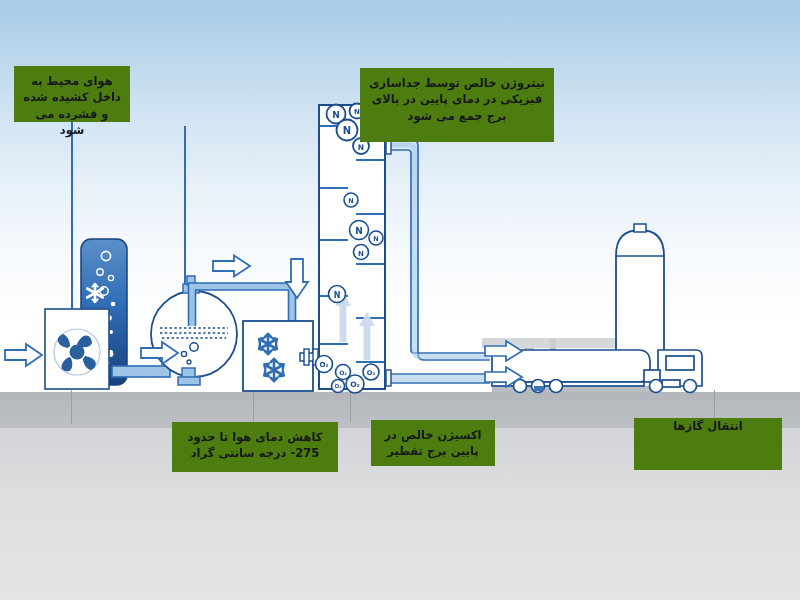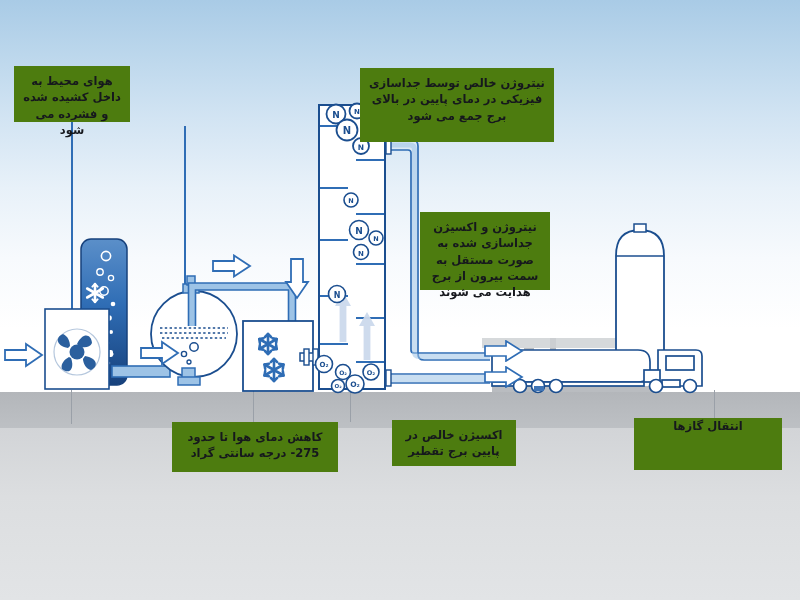--- a/index.html
+++ b/index.html
@@ -382,23 +382,22 @@
     <svg width="40" height="22" viewBox="0 0 40 22">
       <path d="M1,6 L22,6 L22,1 L38,11 L22,21 L22,16 L1,16 Z" fill="#ffffff" stroke="#2f6db5" stroke-width="1.7" stroke-linejoin="miter"></path>
     </svg>
   </div>
 
   <div class="callout" style="left:14px;top:66px;width:116px;height:56px;">هوای محیط به داخل کشیده شده و فشرده می شود</div>
 
 
   <div class="callout" style="left:360px;top:68px;width:194px;height:74px;">نیتروژن خالص توسط جداسازی فیزیکی در دمای پایین در بالای برج جمع می شود</div>
 
-  <div class="callout" style="left:420px;top:212px;width:130px;height:78px;">نیتروژن و اکسیژن جداسازی شده به صورت مستقل به سمت بیرون از برج هدایت می شوند</div>
 
 
 
   <div class="callout" style="left:172px;top:422px;width:166px;height:50px;">کاهش دمای هوا تا حدود 275- درجه سانتی گراد</div>
 
-  <div class="callout" style="left:392px;top:420px;width:124px;height:46px;">اکسیژن خالص در پایین برج تقطیر</div>
+  <div class="callout" style="left:371px;top:420px;width:124px;height:46px;">اکسیژن خالص در پایین برج تقطیر</div>
 
   <div class="callout" style="left:634px;top:418px;width:148px;height:52px;padding-top:0;">انتقال گازها</div>
 
 </div>
 
 </body></html>

